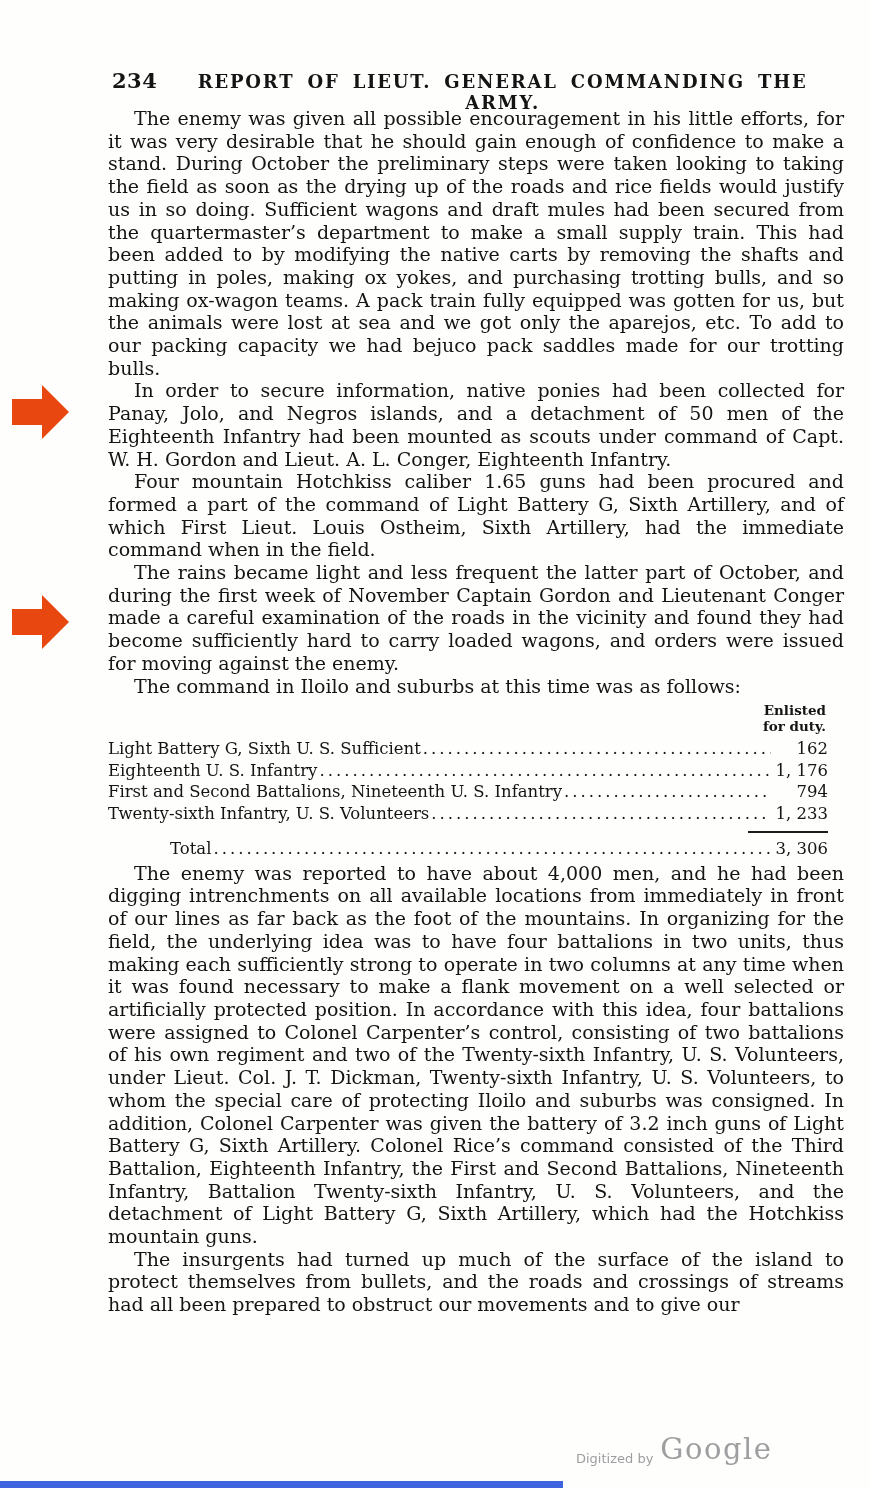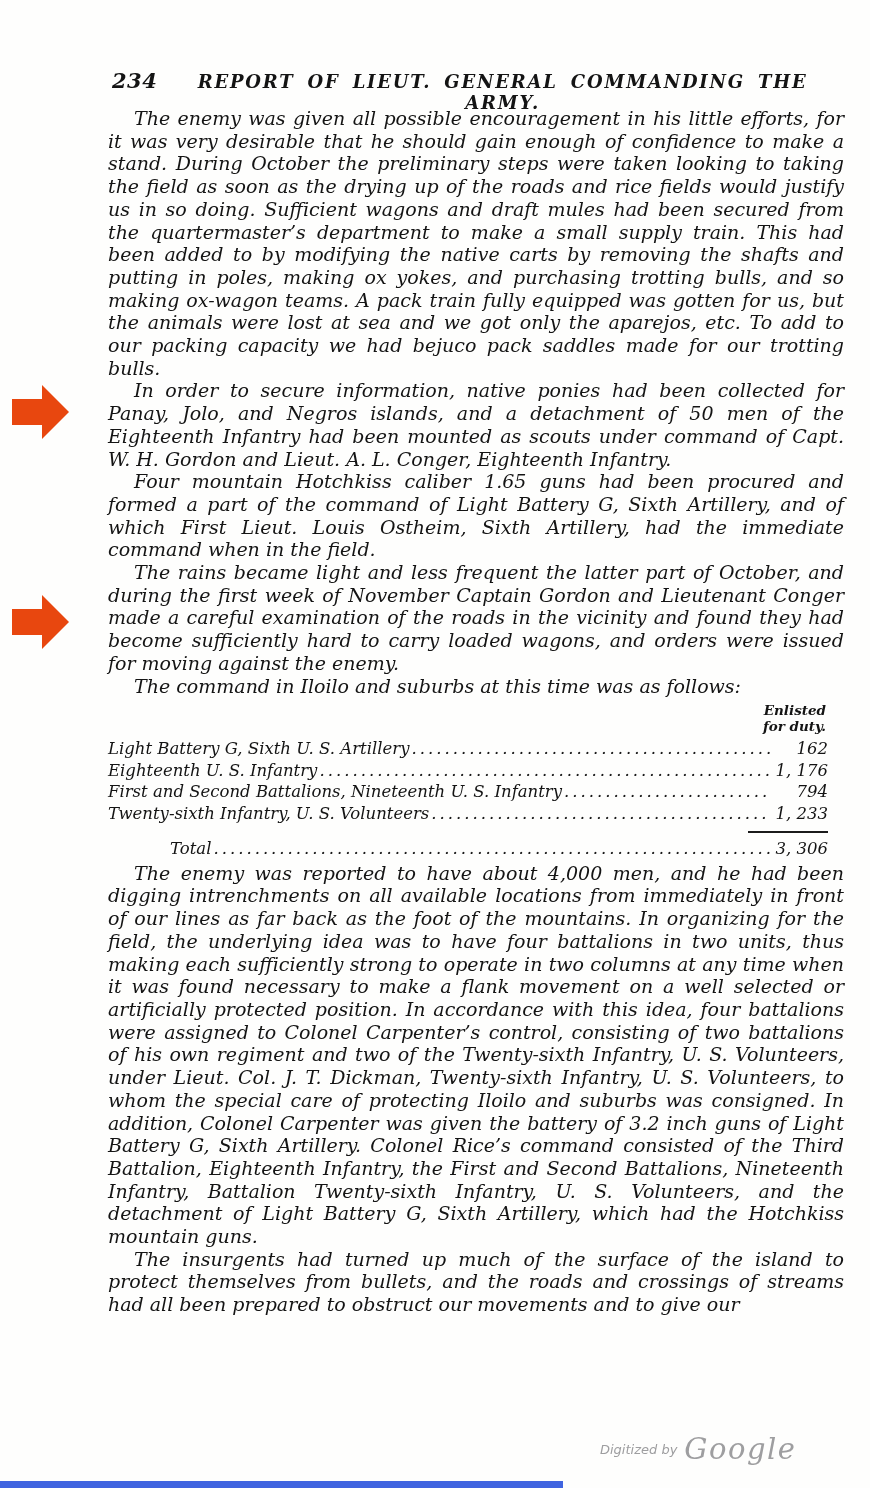--- a/index.html
+++ b/index.html
@@ -3,21 +3,20 @@
 <meta charset="utf-8">
 <style>
   html,body{margin:0;padding:0;background:#ffffff;}
   .page{
     position:relative;
     width:870px;height:1488px;
     background:#fefefdff;
     font-family:"DejaVu Serif", "Liberation Serif", serif;
     color:#141414;
     overflow:hidden;
-    font-style:italic;
   }
   
   .header{
     position:absolute;top:68px;left:112px;width:736px;
     display:flex;align-items:baseline;
   }
   .pagenum{font-weight:bold;font-size:21px;letter-spacing:.5px;}
   .running-title{
     flex:1;text-align:center;font-weight:bold;font-size:18px;
     letter-spacing:1.8px;word-spacing:5px;
@@ -50,22 +49,22 @@
   .arrow .head{
     width:0;height:0;
     border-top:27px solid transparent;
     border-bottom:27px solid transparent;
     border-left:27px solid var(--arrow,#E8470F);
   }
   .arrow-1{top:385px;}
   .arrow-2{top:595px;}
   
   .watermark{
-    position:absolute;left:600px;top:1432px;
-    display:flex;align-items:center;
+    position:absolute;left:576px;top:1432px;
+    display:flex;align-items:flex-end;
     color:var(--watermark,#9E9EA0);
   }
   .wm-prefix{font-family:"DejaVu Sans", "Liberation Sans", sans-serif;font-size:13px;margin-right:7px;}
   .wm-brand{font-family:"DejaVu Serif", serif;font-size:29px;letter-spacing:1.5px;}
   
   .bottom-bar{position:absolute;left:0;bottom:0;width:563px;height:7px;background:var(--bottom_bar,#4064E0);}
 </style>
 </head>
 <body>
 
@@ -82,21 +81,21 @@
     <p>Four mountain Hotchkiss caliber 1.65 guns had been procured and formed a part of the command of Light Battery G, Sixth Artillery, and of which First Lieut. Louis Ostheim, Sixth Artillery, had the immediate command when in the field.</p>
     <p>The rains became light and less frequent the latter part of October, and during the first week of November Captain Gordon and Lieutenant Conger made a careful examination of the roads in the vicinity and found they had become sufficiently hard to carry loaded wagons, and orders were issued for moving against the enemy.</p>
     <p>The command in Iloilo and suburbs at this time was as follows:</p>
 
     <div class="strength-table">
       <div class="tbl-colhead">
         <div>Enlisted</div>
         <div>for duty.</div>
       </div>
       <div class="trow">
-        <span class="lbl">Light Battery G, Sixth U. S. Artillery</span>
+        <span class="lbl">Light Battery G, Sixth U. S. Sufficient</span>
         <span class="leader"></span>
         <span class="val">162</span>
       </div>
       <div class="trow">
         <span class="lbl">Eighteenth U. S. Infantry </span>
         <span class="leader"></span>
         <span class="val">1, 176</span>
       </div>
       <div class="trow">
         <span class="lbl">First and Second Battalions, Nineteenth U. S. Infantry </span>

